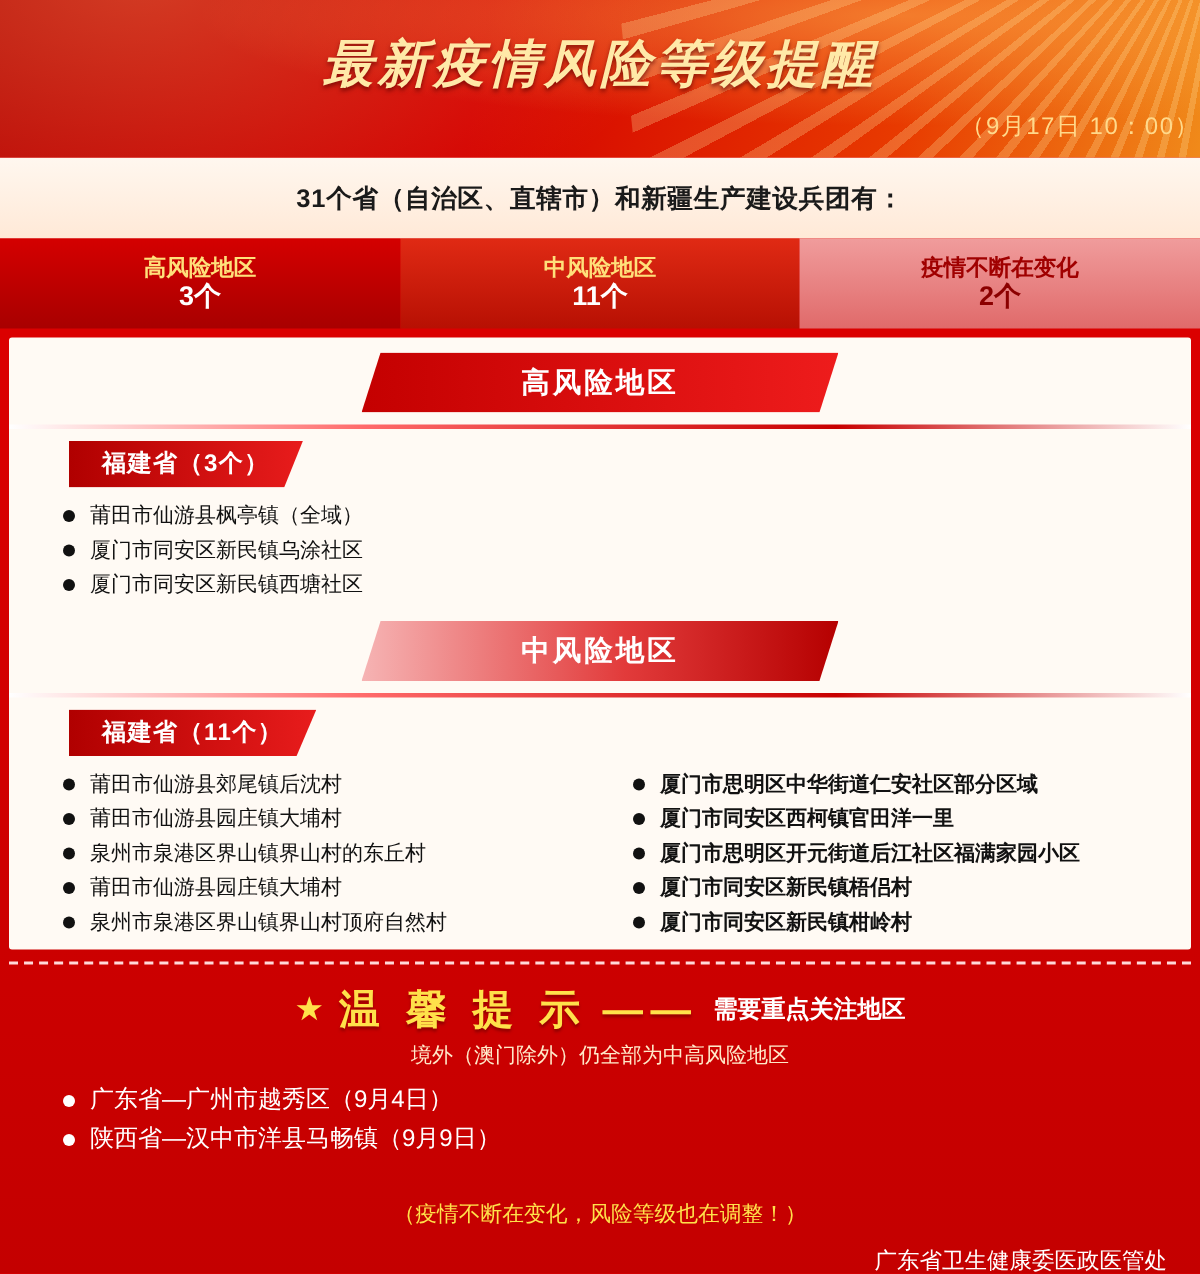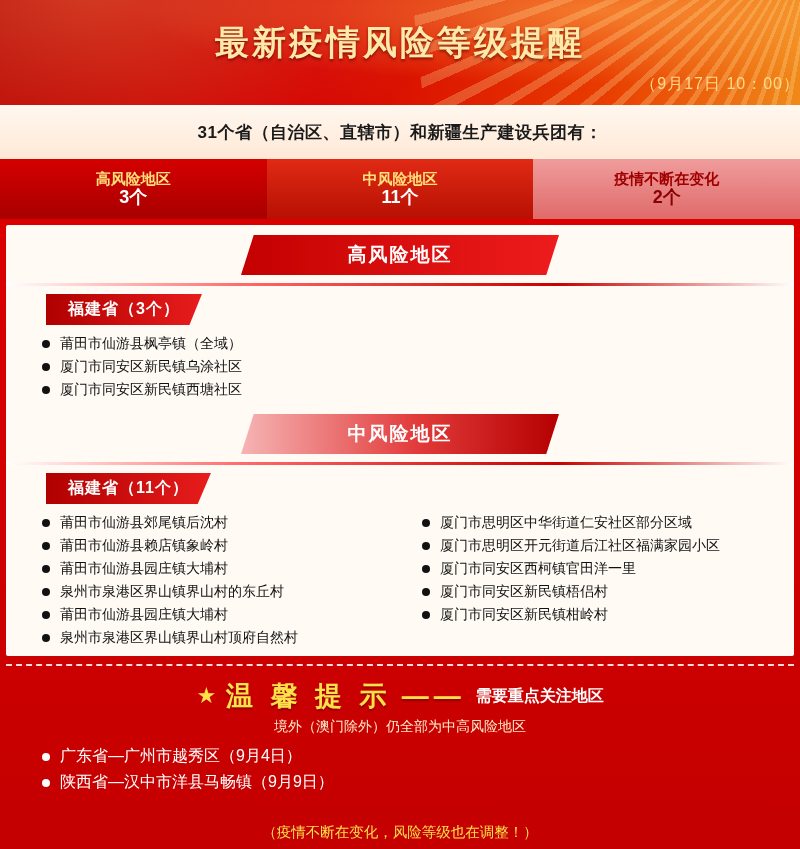--- a/index.html
+++ b/index.html
@@ -29,20 +29,21 @@
   }
   .header .glow{
     position:absolute;left:-60px;bottom:-80px;width:520px;height:200px;
     background:radial-gradient(ellipse at 30% 0%,rgba(255,200,120,.30),rgba(255,200,120,0) 70%);
   }
   .title{
     position:relative;text-align:center;padding-top:20px;
     font-family:"DejaVu Sans","Liberation Sans",sans-serif;
     font-size:34px;font-weight:bold;color:#ffe9a8;letter-spacing:3px;
     text-shadow:0 2px 3px rgba(90,0,0,.65);
+    font-style:italic;
   }
   .subtitle{
     position:relative;text-align:right;margin-top:8px;
     font-size:16px;color:#ffd98b;letter-spacing:1px;
   }
 
   
   .band31{
     background:linear-gradient(180deg,#fff7ef 0%,#ffe9d7 100%);
     height:54px;display:flex;align-items:center;justify-content:center;
@@ -88,21 +89,21 @@
   ul.places li{
     position:relative;padding-left:20px;margin:2px 0;
     font-size:14px;color:#111;line-height:1.5;
   }
   ul.places li:before{
     content:"";position:absolute;left:2px;top:7px;width:8px;height:8px;
     border-radius:50%;background:#111;
   }
   .two-col{display:flex;gap:0;}
   .two-col .col{flex:1;}
-  .two-col .col.right ul.places{padding-left:20px;}
+  .two-col .col.right ul.places{padding-left:20px;font-weight:bold;}
 
   
   .tips{
     margin:8px 6px 0 6px;border-top:2px dashed #ffd9d9;padding-top:6px;color:#fff;
   }
   .tips-head{display:flex;align-items:center;justify-content:center;gap:10px;margin-top:6px;}
   .star{color:#ffe14a;font-size:22px;line-height:1;}
   .tips-title{
     font-size:27px;font-weight:bold;color:#ffe14a;letter-spacing:5px;
     text-shadow:0 2px 2px rgba(110,0,0,.6);
@@ -167,32 +168,31 @@
       <div class="section-title st-mid">中风险地区</div>
     </div>
     <div class="sep"></div>
     <div>
       <span class="prov-tag">福建省（11个）</span>
     </div>
     <div class="two-col">
       <div class="col left">
         <ul class="places">
           <li>莆田市仙游县郊尾镇后沈村</li>
-          <li>莆田市仙游县赖店镇象岭村</li>
           <li>莆田市仙游县园庄镇大埔村</li>
           <li>泉州市泉港区界山镇界山村的东丘村</li>
           <li>莆田市仙游县园庄镇大埔村</li>
           <li>泉州市泉港区界山镇界山村顶府自然村</li>
         </ul>
       </div>
       <div class="col right">
         <ul class="places">
           <li>厦门市思明区中华街道仁安社区部分区域</li>
+          <li>厦门市同安区西柯镇官田洋一里</li>
           <li>厦门市思明区开元街道后江社区福满家园小区</li>
-          <li>厦门市同安区西柯镇官田洋一里</li>
           <li>厦门市同安区新民镇梧侣村</li>
           <li>厦门市同安区新民镇柑岭村</li>
         </ul>
       </div>
     </div>
   </div>
 
   <div class="tips">
     <div class="tips-head">
       <span class="star">★</span>

